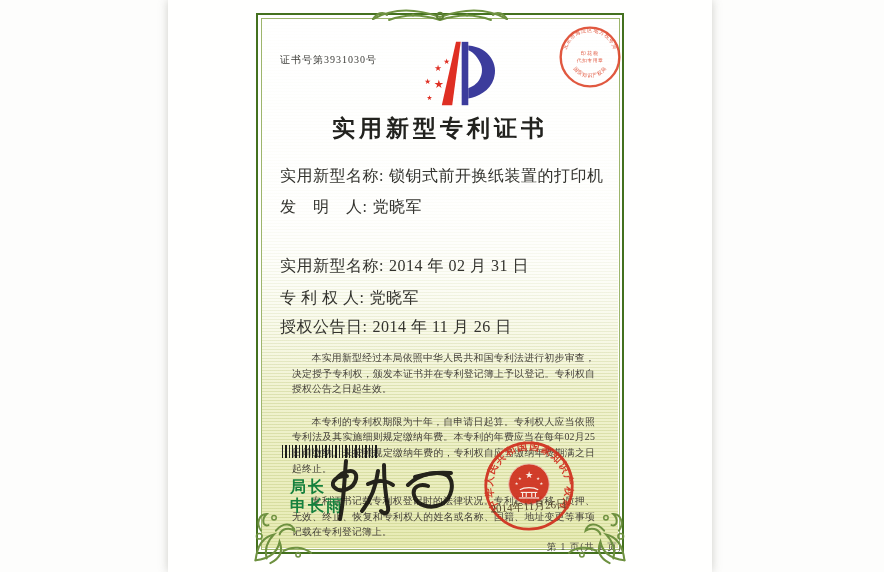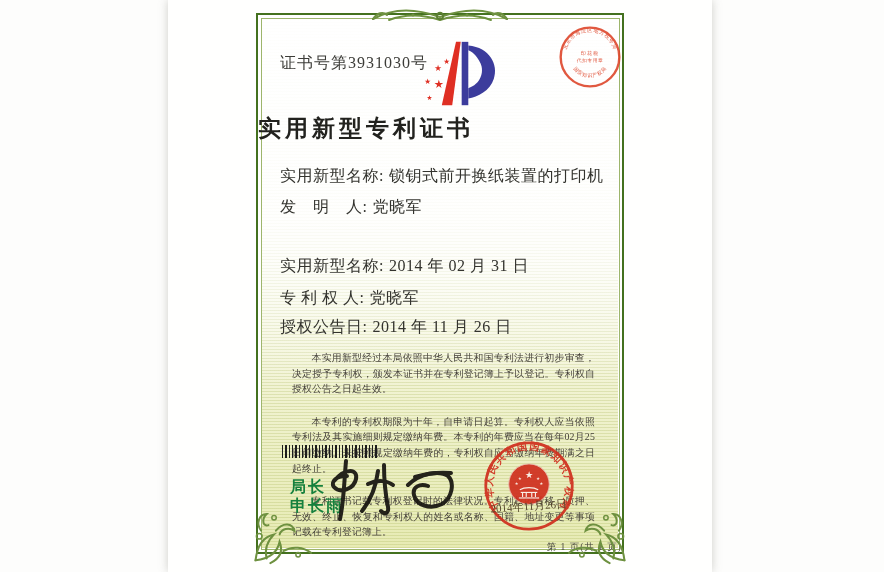--- a/index.html
+++ b/index.html
@@ -35,26 +35,26 @@
   }
   .content{position:absolute;inset:0;z-index:2;}
 
   .ornament-top{position:absolute;left:50%;top:-12px;transform:translateX(-50%);}
   .flourish{position:absolute;z-index:3;}
   .flourish.bl{left:-8px;bottom:-14px;}
   .flourish.br{right:-8px;bottom:-14px;transform:scaleX(-1);}
 
   .cert-no{
     position:absolute;left:22px;top:38px;
-    font-size:16px;color:#3c3c38;letter-spacing:1px;font-family:Liberation Serif, serif;
+    font-size:10px;color:#3c3c38;letter-spacing:1px;font-family:Liberation Serif, serif;
   }
   .logo{position:absolute;left:150px;top:24px;}
   .title{
     position:absolute;left:0;top:98px;width:100%;
-    text-align:left;font-size:23px;font-weight:bold;color:#22221e;
+    text-align:center;font-size:23px;font-weight:bold;color:#22221e;
     letter-spacing:4px;
   }
   .tax-seal{position:absolute;left:300px;top:10px;opacity:.88;}
 
   .field-row{
     position:absolute;left:22px;height:14px;
     font-size:16px;color:#33332e;letter-spacing:.5px;white-space:nowrap;
   }
   .field-row .lab{margin-right:5px;}
 

